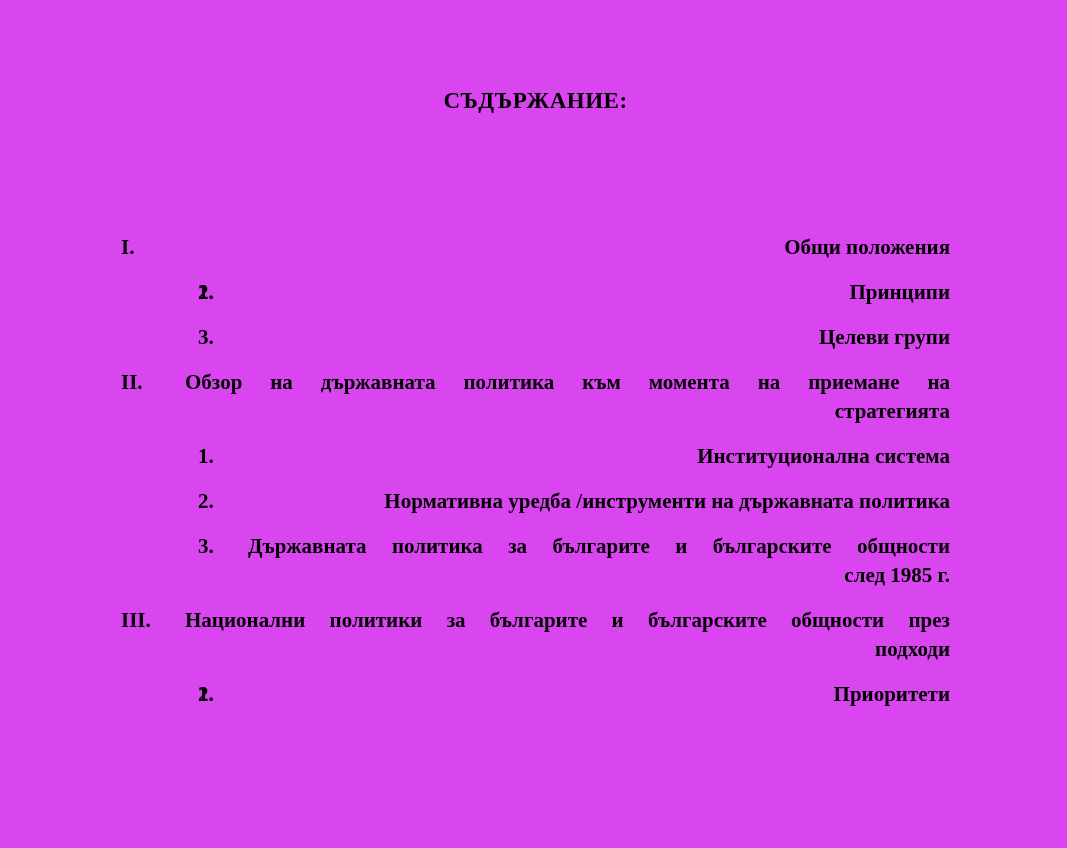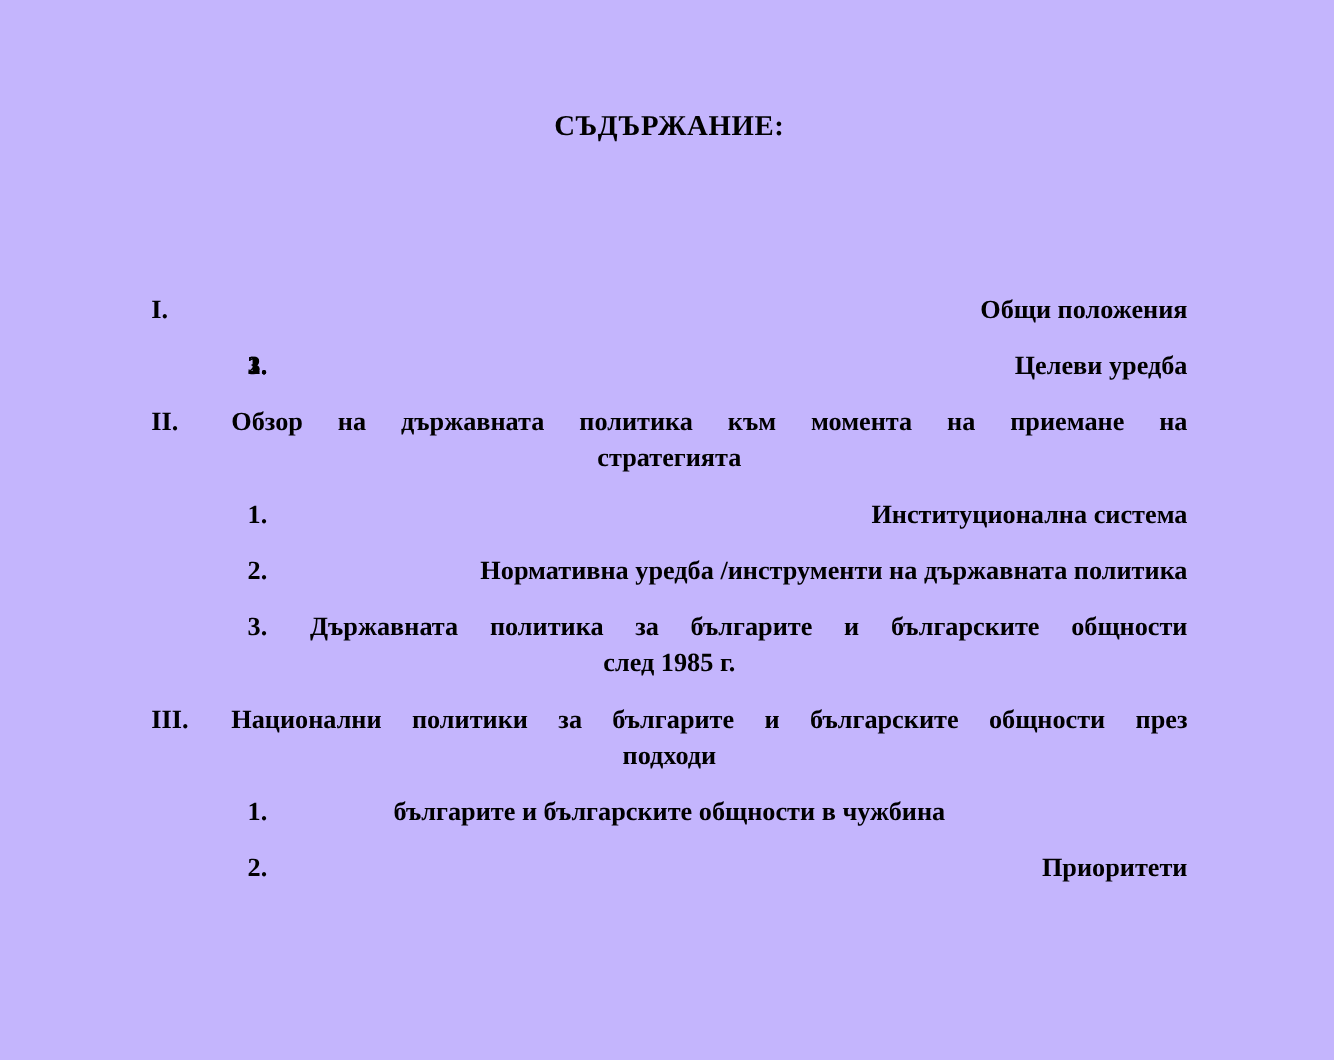--- a/index.html
+++ b/index.html
@@ -4,21 +4,21 @@
 <style>
   html, body {
     margin: 0;
     padding: 0;
     background: #ffffff;
   }
   .page {
     position: relative;
     width: 1067px;
     height: 848px;
-    background: #c4b5fd;
+    background: #d946ef;
     overflow: hidden;
     font-family: "Liberation Serif", "DejaVu Serif", serif;
     font-weight: bold;
     color: #000000;
   }
   .content {
     padding-left: 121px;
     padding-right: 117px;
   }
   .doc-title {
@@ -53,21 +53,21 @@
     margin-left: 127px;
   }
   
   .entry .txt.just {
     text-align: justify;
     text-align-last: justify;
   }
   
   .entry .cont {
     margin-left: 0;
-    text-align: center;
+    text-align: right;
   }
 </style>
 </head>
 <body>
 
 <div class="page">
   <div class="content">
 
     <div class="doc-title">СЪДЪРЖАНИЕ:</div>
 
@@ -77,25 +77,26 @@
         <span class="num">I.</span>
         <div class="txt">Общи положения</div>
       </div>
 
       <div class="entry lvl2">
         <span class="num">1.</span>
       </div>
 
       <div class="entry lvl2">
         <span class="num">2.</span>
+        <div class="txt">Принципи</div>
       </div>
 
       <div class="entry lvl2">
         <span class="num">3.</span>
-        <div class="txt">Целеви уредба</div>
+        <div class="txt">Целеви групи</div>
       </div>
 
       <div class="entry lvl1">
         <span class="num">II.</span>
         <div class="txt just">Обзор на държавната политика към момента на приемане на</div>
         <div class="cont">стратегията</div>
       </div>
 
       <div class="entry lvl2">
         <span class="num">1.</span>
@@ -114,21 +115,20 @@
       </div>
 
       <div class="entry lvl1">
         <span class="num">III.</span>
         <div class="txt just">Национални политики за българите и българските общности през</div>
         <div class="cont">подходи</div>
       </div>
 
       <div class="entry lvl2">
         <span class="num">1.</span>
-        <div class="cont">българите и българските общности в чужбина</div>
       </div>
 
       <div class="entry lvl2">
         <span class="num">2.</span>
         <div class="txt">Приоритети</div>
       </div>
 
     </div>
   </div>
 </div>

